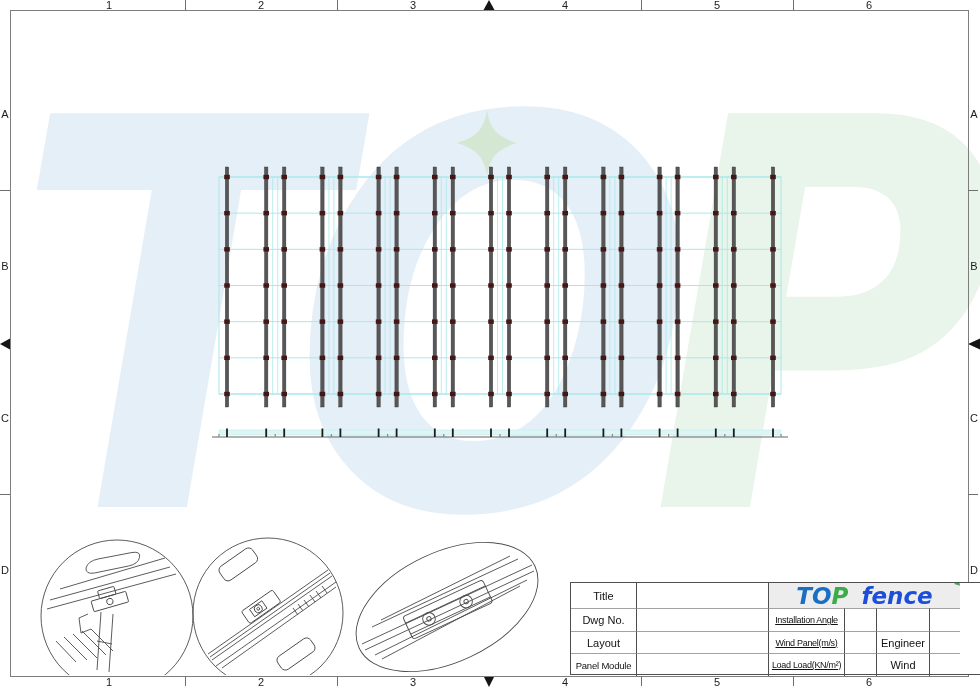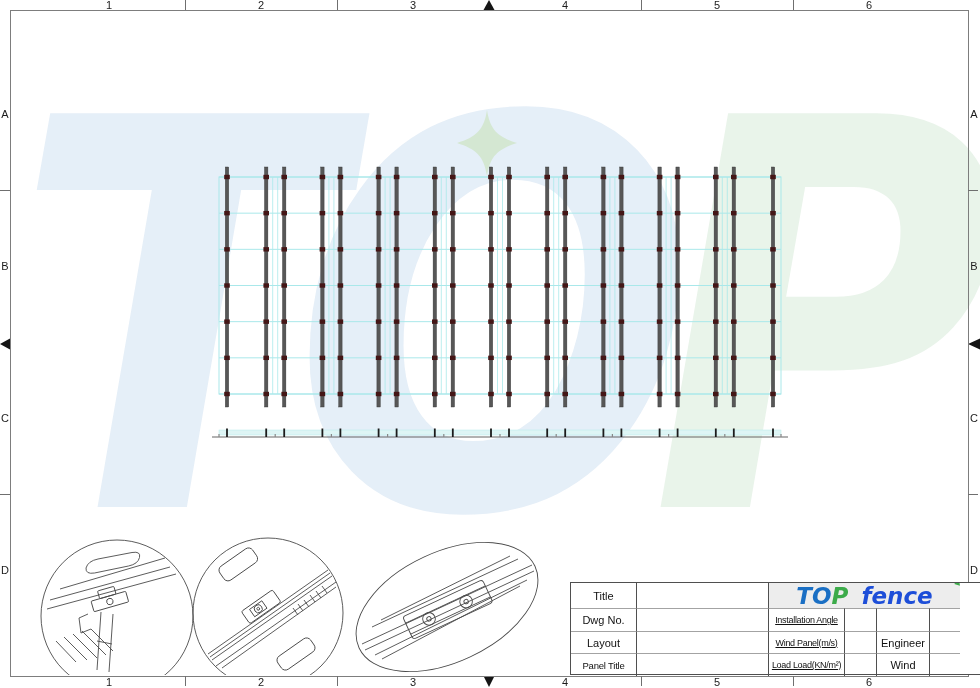--- a/index.html
+++ b/index.html
@@ -394,20 +394,20 @@
     <div class="tb-cell bl bt"></div>
     <div class="tb-cell bl bt"></div>
 
     <div class="tb-cell lg bt">Layout</div>
     <div class="tb-cell bl bt"></div>
     <div class="tb-cell sm bl bt">Wind Panel(m/s)</div>
     <div class="tb-cell bl bt"></div>
     <div class="tb-cell lg bl bt">Engineer</div>
     <div class="tb-cell bl bt"></div>
 
-    <div class="tb-cell md bt">Panel Title</div>
+    <div class="tb-cell md bt">Panel Module</div>
     <div class="tb-cell bl bt"></div>
     <div class="tb-cell sm bl bt">Load Load(KN/m²)</div>
     <div class="tb-cell bl bt"></div>
     <div class="tb-cell lg bl bt">Wind</div>
     <div class="tb-cell bl bt"></div>
   </div>
 </div>
 
 </body></html>

